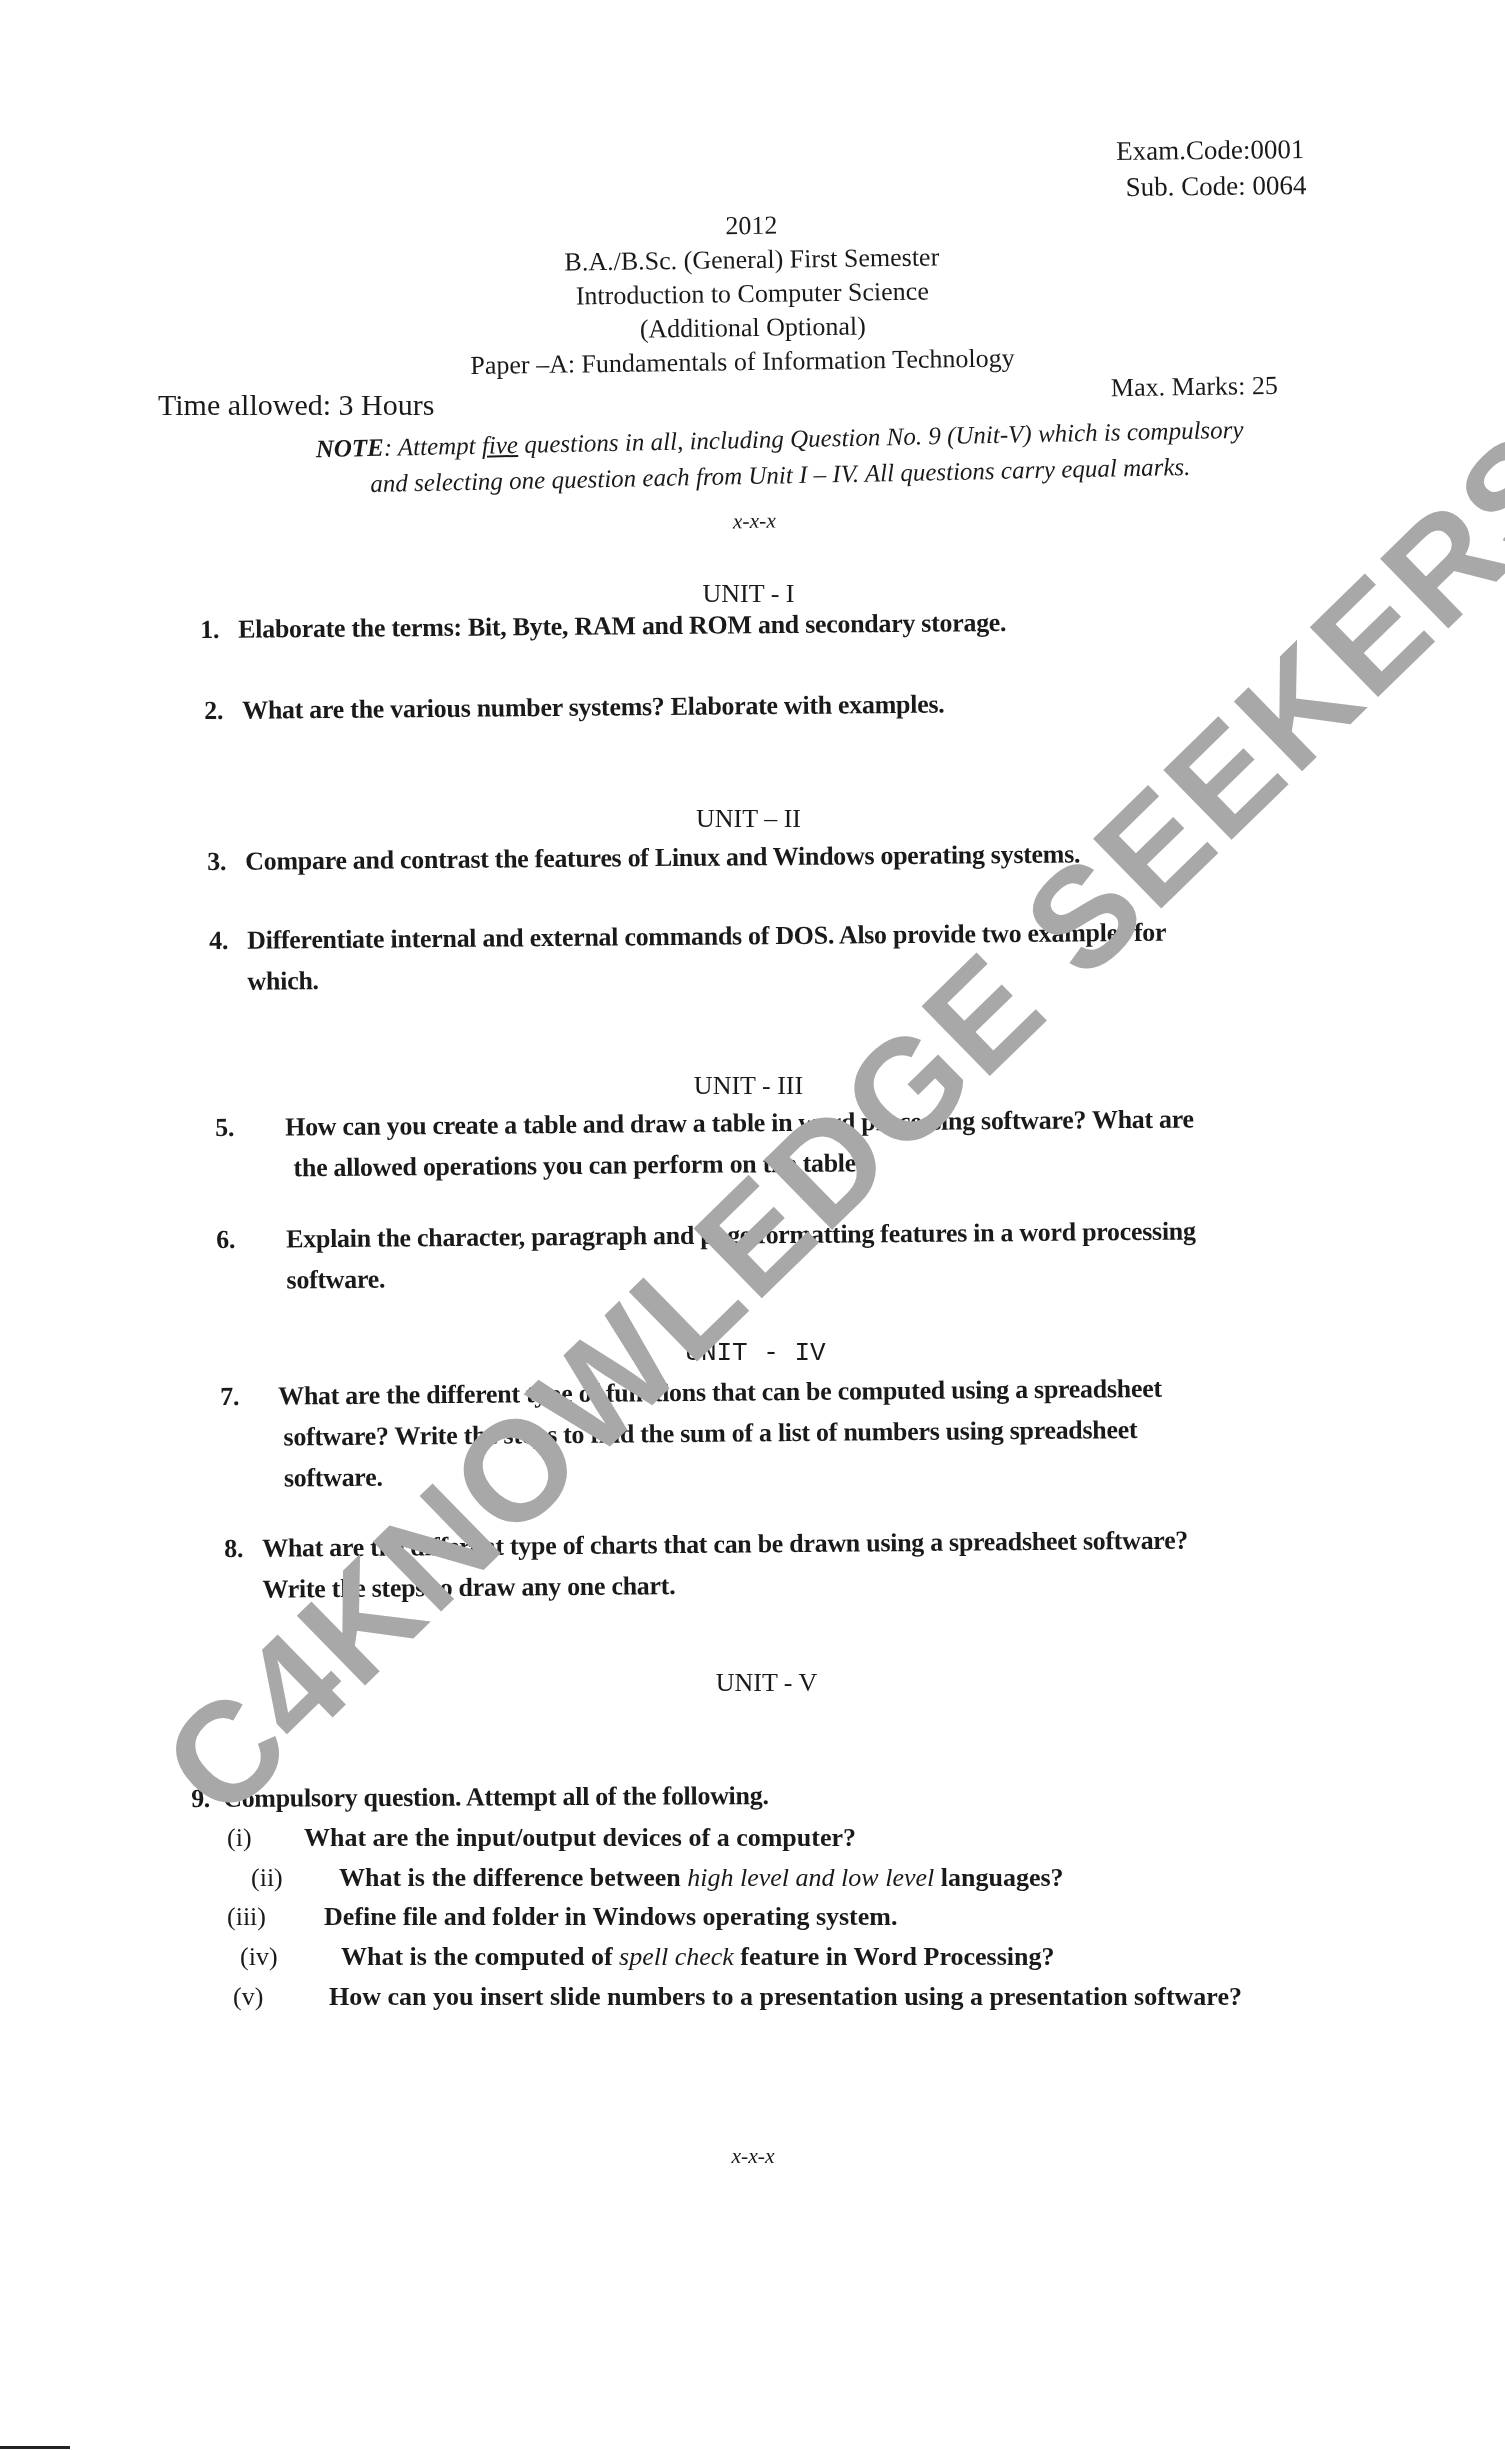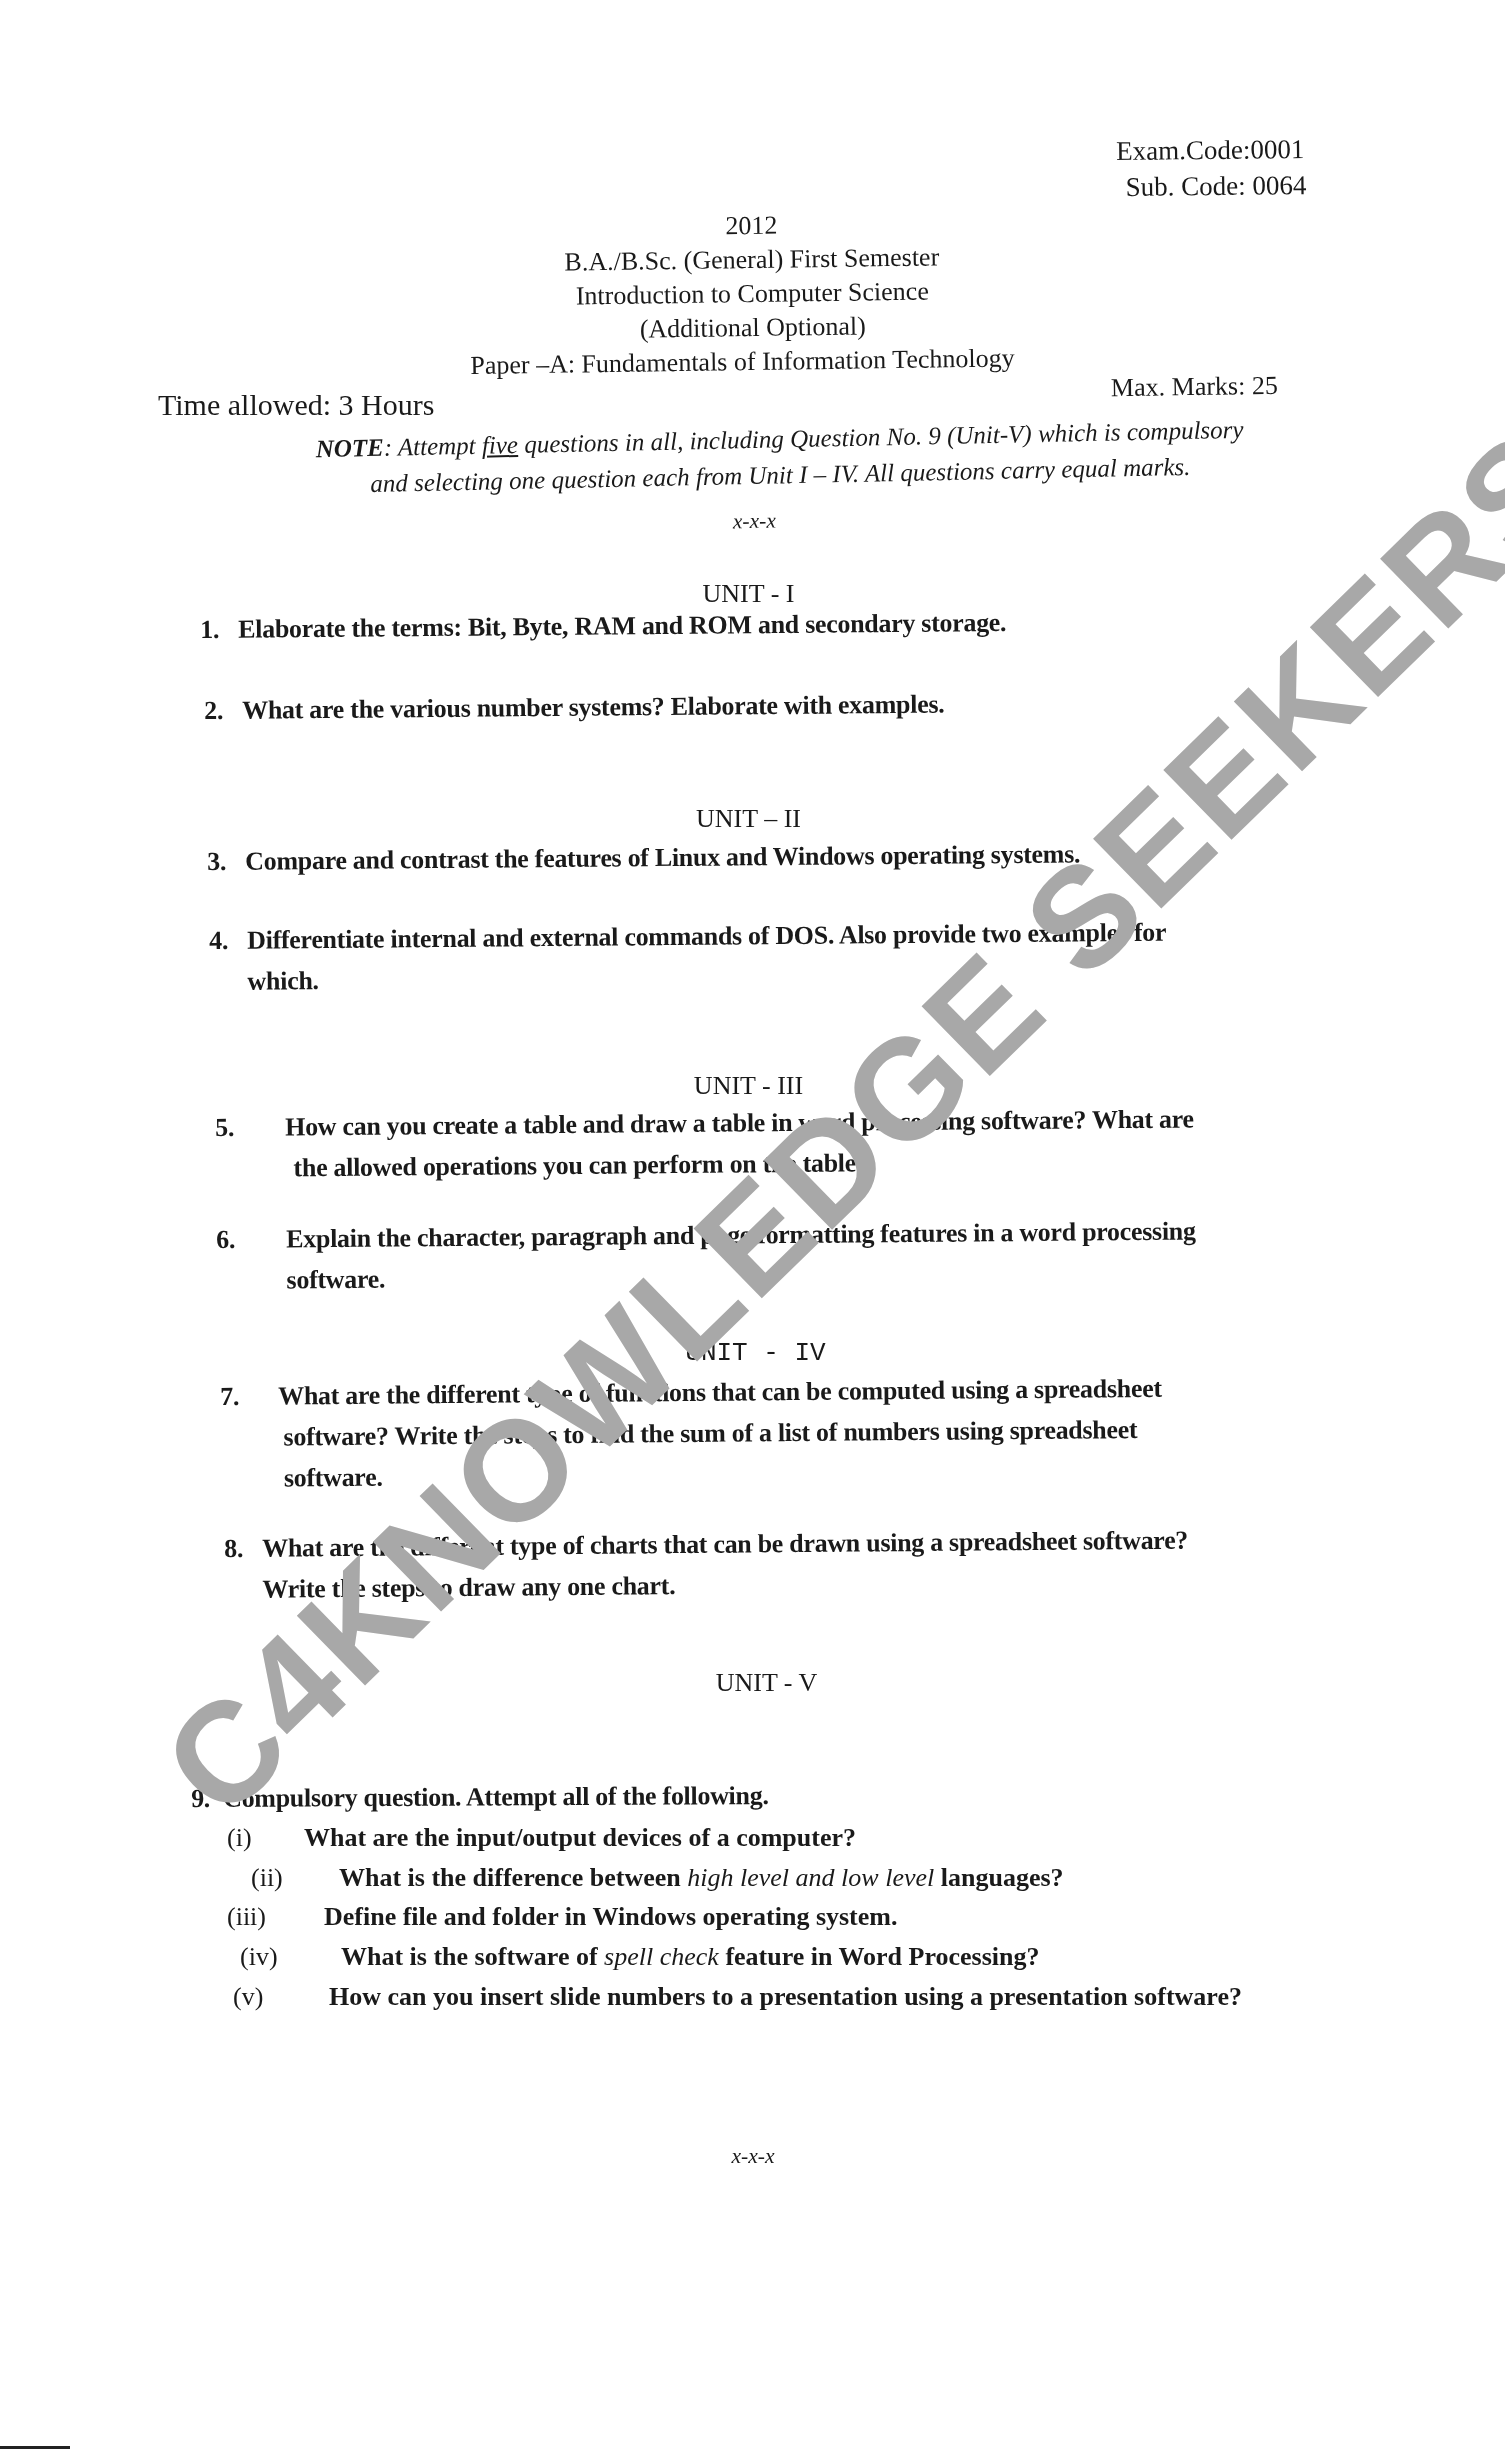--- a/index.html
+++ b/index.html
@@ -192,21 +192,21 @@
   <div class="abs sub-q" style="left:227px; top:1818px;">
     <span class="roman" style="width:77px;">(i)</span><span>What are the input/output devices of a computer?</span>
   </div>
   <div class="abs sub-q" style="left:227px; top:1858px;">
     <span class="roman" style="width:88px;margin-left:24px;">(ii)</span><span>What is the difference between </span><span class="em">high level and low level</span><span> languages?</span>
   </div>
   <div class="abs sub-q" style="left:227px; top:1897px;">
     <span class="roman" style="width:97px;">(iii)</span><span>Define file and folder in Windows operating system.</span>
   </div>
   <div class="abs sub-q" style="left:227px; top:1937px;">
-    <span class="roman" style="width:101px;margin-left:13px;">(iv)</span><span>What is the software of </span><span class="em">spell check</span><span> feature in Word Processing?</span>
+    <span class="roman" style="width:101px;margin-left:13px;">(iv)</span><span>What is the computed of </span><span class="em">spell check</span><span> feature in Word Processing?</span>
   </div>
   <div class="abs sub-q" style="left:233px; top:1977px;">
     <span class="roman" style="width:96px;">(v)</span><span>How can you insert slide numbers to a presentation using a presentation software?</span>
   </div>
 
   <div class="abs end-sep">x-x-x</div>
 
   <div class="watermark">C4KNOWLEDGE SEEKERS</div>
 
   <div class="abs scan-mark"></div>

